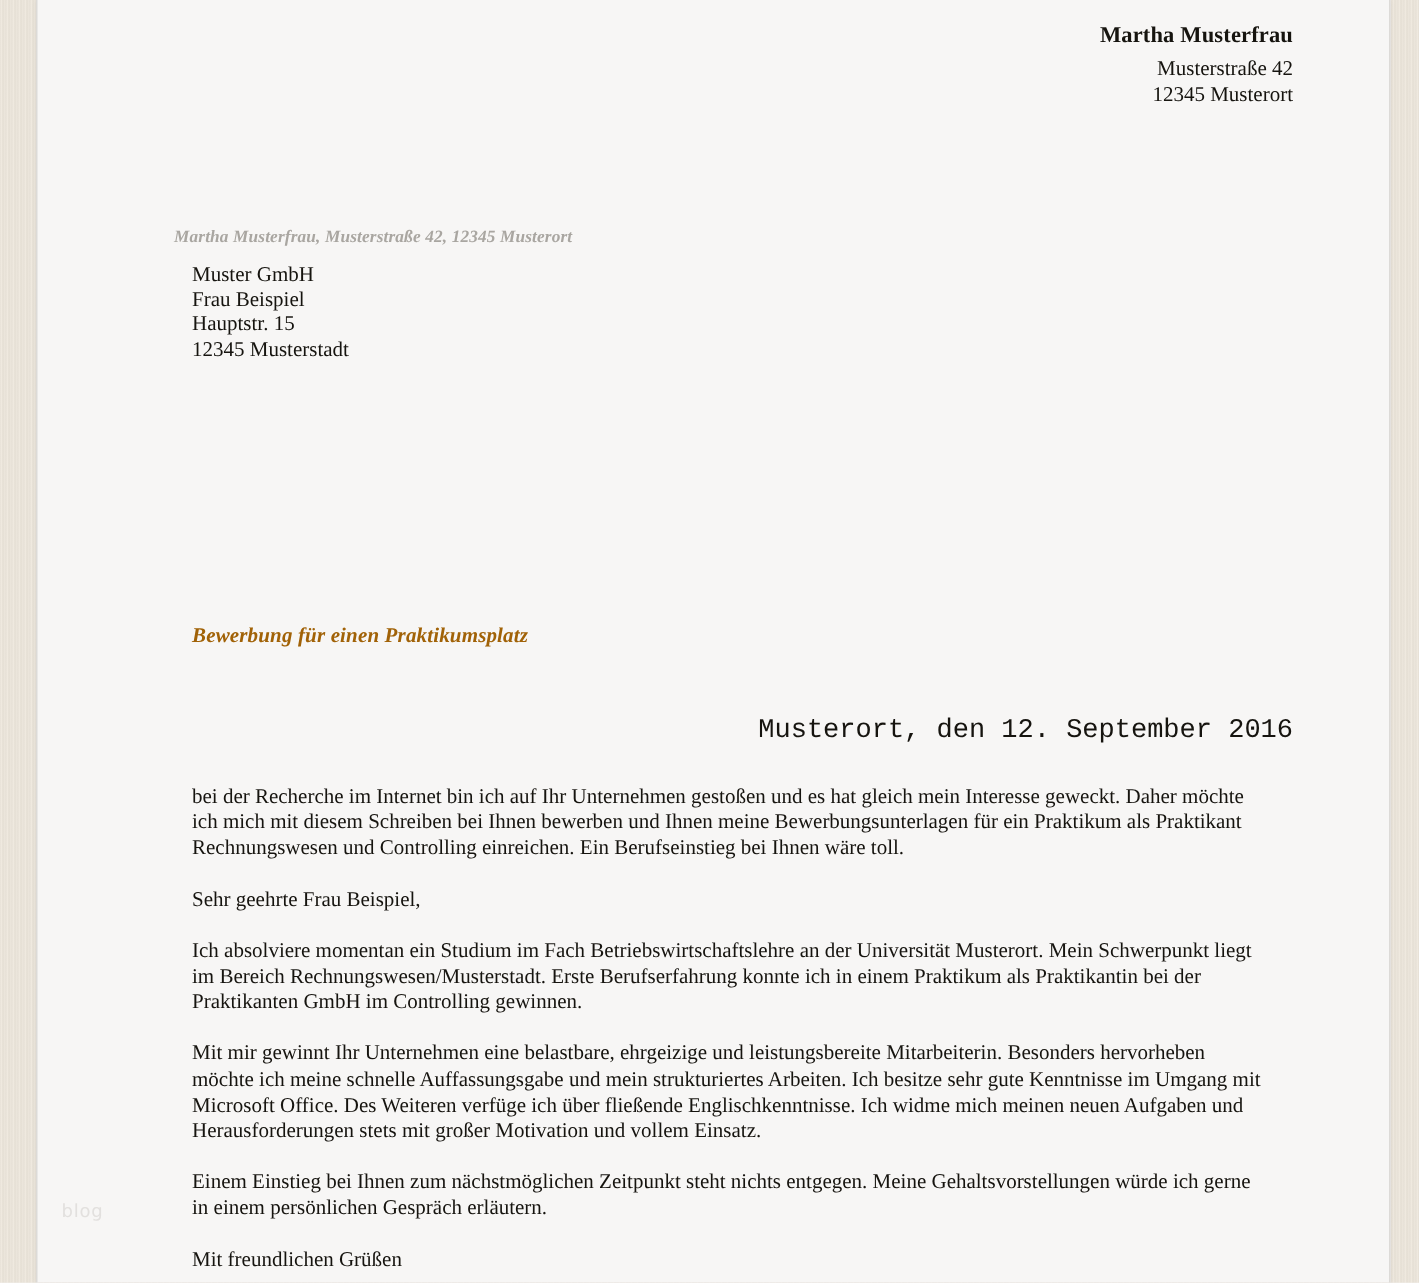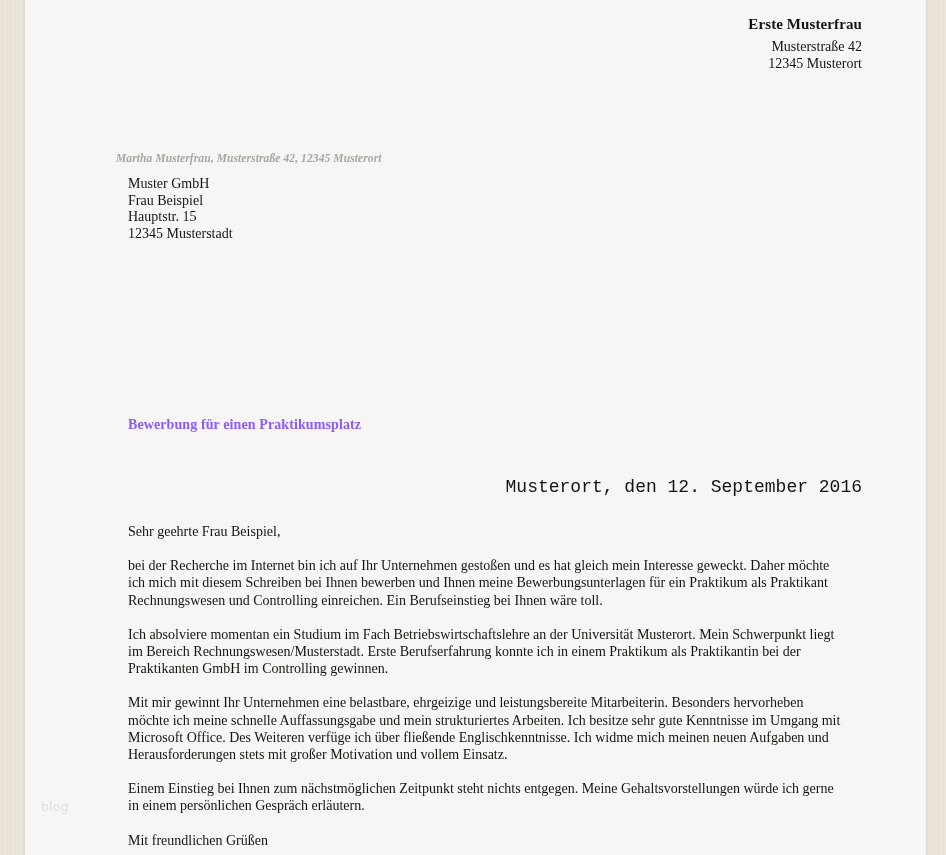--- a/index.html
+++ b/index.html
@@ -109,22 +109,23 @@
     color: #16140f;
   }
 
   
   .subject {
     position: absolute;
     left: 103px;
     top: 417px;
     font-size: 14px;
     font-weight: bold;
-    color: #8b5cf6;
+    color: #a16207;
     letter-spacing: 0.1px;
+    font-style: italic;
   }
 
   
   .place-date {
     position: absolute;
     right: 64px;
     top: 477px;
     font-size: 18px;
     color: #16140f;
     font-family: Liberation Mono, monospace;
@@ -151,43 +152,43 @@
 <body>
 
 <div class="backdrop"></div>
 
 <div class="page">
   <div class="page-inner">
 
     <div class="watermark">blog</div>
 
     <div class="letterhead">
-      <div class="sender-name">Erste Musterfrau</div>
+      <div class="sender-name">Martha Musterfrau</div>
       <div class="sender-address">
         <div>Musterstraße 42</div>
         <div>12345 Musterort</div>
       </div>
     </div>
 
     <div class="return-line">Martha Musterfrau, Musterstraße 42, 12345 Musterort</div>
 
     <div class="recipient">
       <div>Muster GmbH</div>
       <div>Frau Beispiel</div>
       <div>Hauptstr. 15</div>
       <div>12345 Musterstadt</div>
     </div>
 
     <div class="subject">Bewerbung für einen Praktikumsplatz</div>
 
     <div class="place-date">Musterort, den 12. September 2016</div>
 
     <div class="body-text">
+      <p>bei der Recherche im Internet bin ich auf Ihr Unternehmen gestoßen und es hat gleich mein Interesse geweckt. Daher möchte ich mich mit diesem Schreiben bei Ihnen bewerben und Ihnen meine Bewerbungsunterlagen für ein Praktikum als Praktikant Rechnungswesen und Controlling einreichen. Ein Berufseinstieg bei Ihnen wäre toll.</p>
       <p>Sehr geehrte Frau Beispiel,</p>
-      <p>bei der Recherche im Internet bin ich auf Ihr Unternehmen gestoßen und es hat gleich mein Interesse geweckt. Daher möchte ich mich mit diesem Schreiben bei Ihnen bewerben und Ihnen meine Bewerbungsunterlagen für ein Praktikum als Praktikant Rechnungswesen und Controlling einreichen. Ein Berufseinstieg bei Ihnen wäre toll.</p>
       <p>Ich absolviere momentan ein Studium im Fach Betriebswirtschaftslehre an der Universität Musterort. Mein Schwerpunkt liegt im Bereich Rechnungswesen/Musterstadt. Erste Berufserfahrung konnte ich in einem Praktikum als Praktikantin bei der Praktikanten GmbH im Controlling gewinnen.</p>
       <p>Mit mir gewinnt Ihr Unternehmen eine belastbare, ehrgeizige und leistungsbereite Mitarbeiterin. Besonders hervorheben möchte ich meine schnelle Auffassungsgabe und mein strukturiertes Arbeiten. Ich besitze sehr gute Kenntnisse im Umgang mit Microsoft Office. Des Weiteren verfüge ich über fließende Englischkenntnisse. Ich widme mich meinen neuen Aufgaben und Herausforderungen stets mit großer Motivation und vollem Einsatz.</p>
       <p>Einem Einstieg bei Ihnen zum nächstmöglichen Zeitpunkt steht nichts entgegen. Meine Gehaltsvorstellungen würde ich gerne in einem persönlichen Gespräch erläutern.</p>
       <p>Mit freundlichen Grüßen</p>
     </div>
 
   </div>
 </div>
 
 </body></html>

